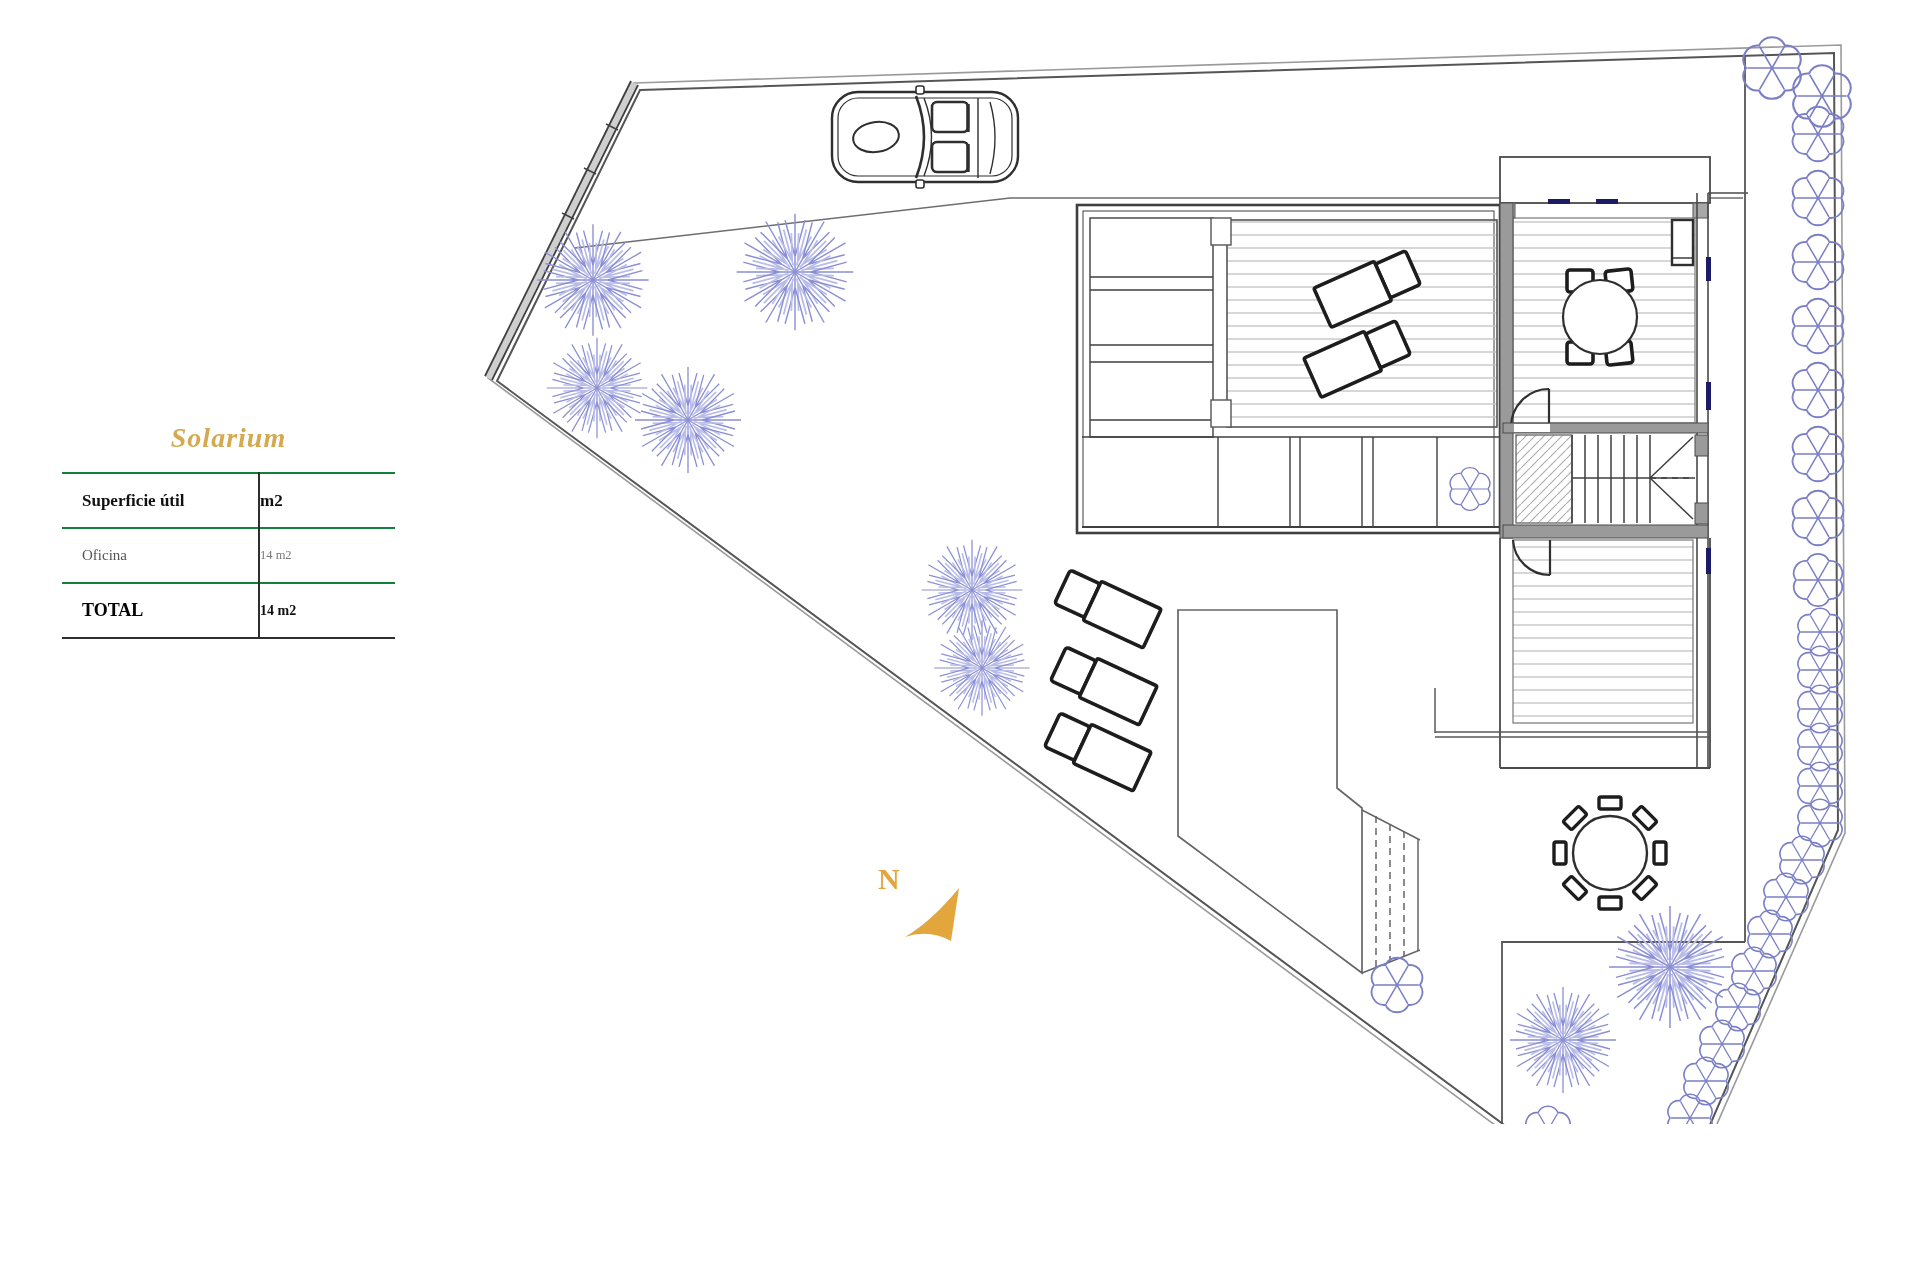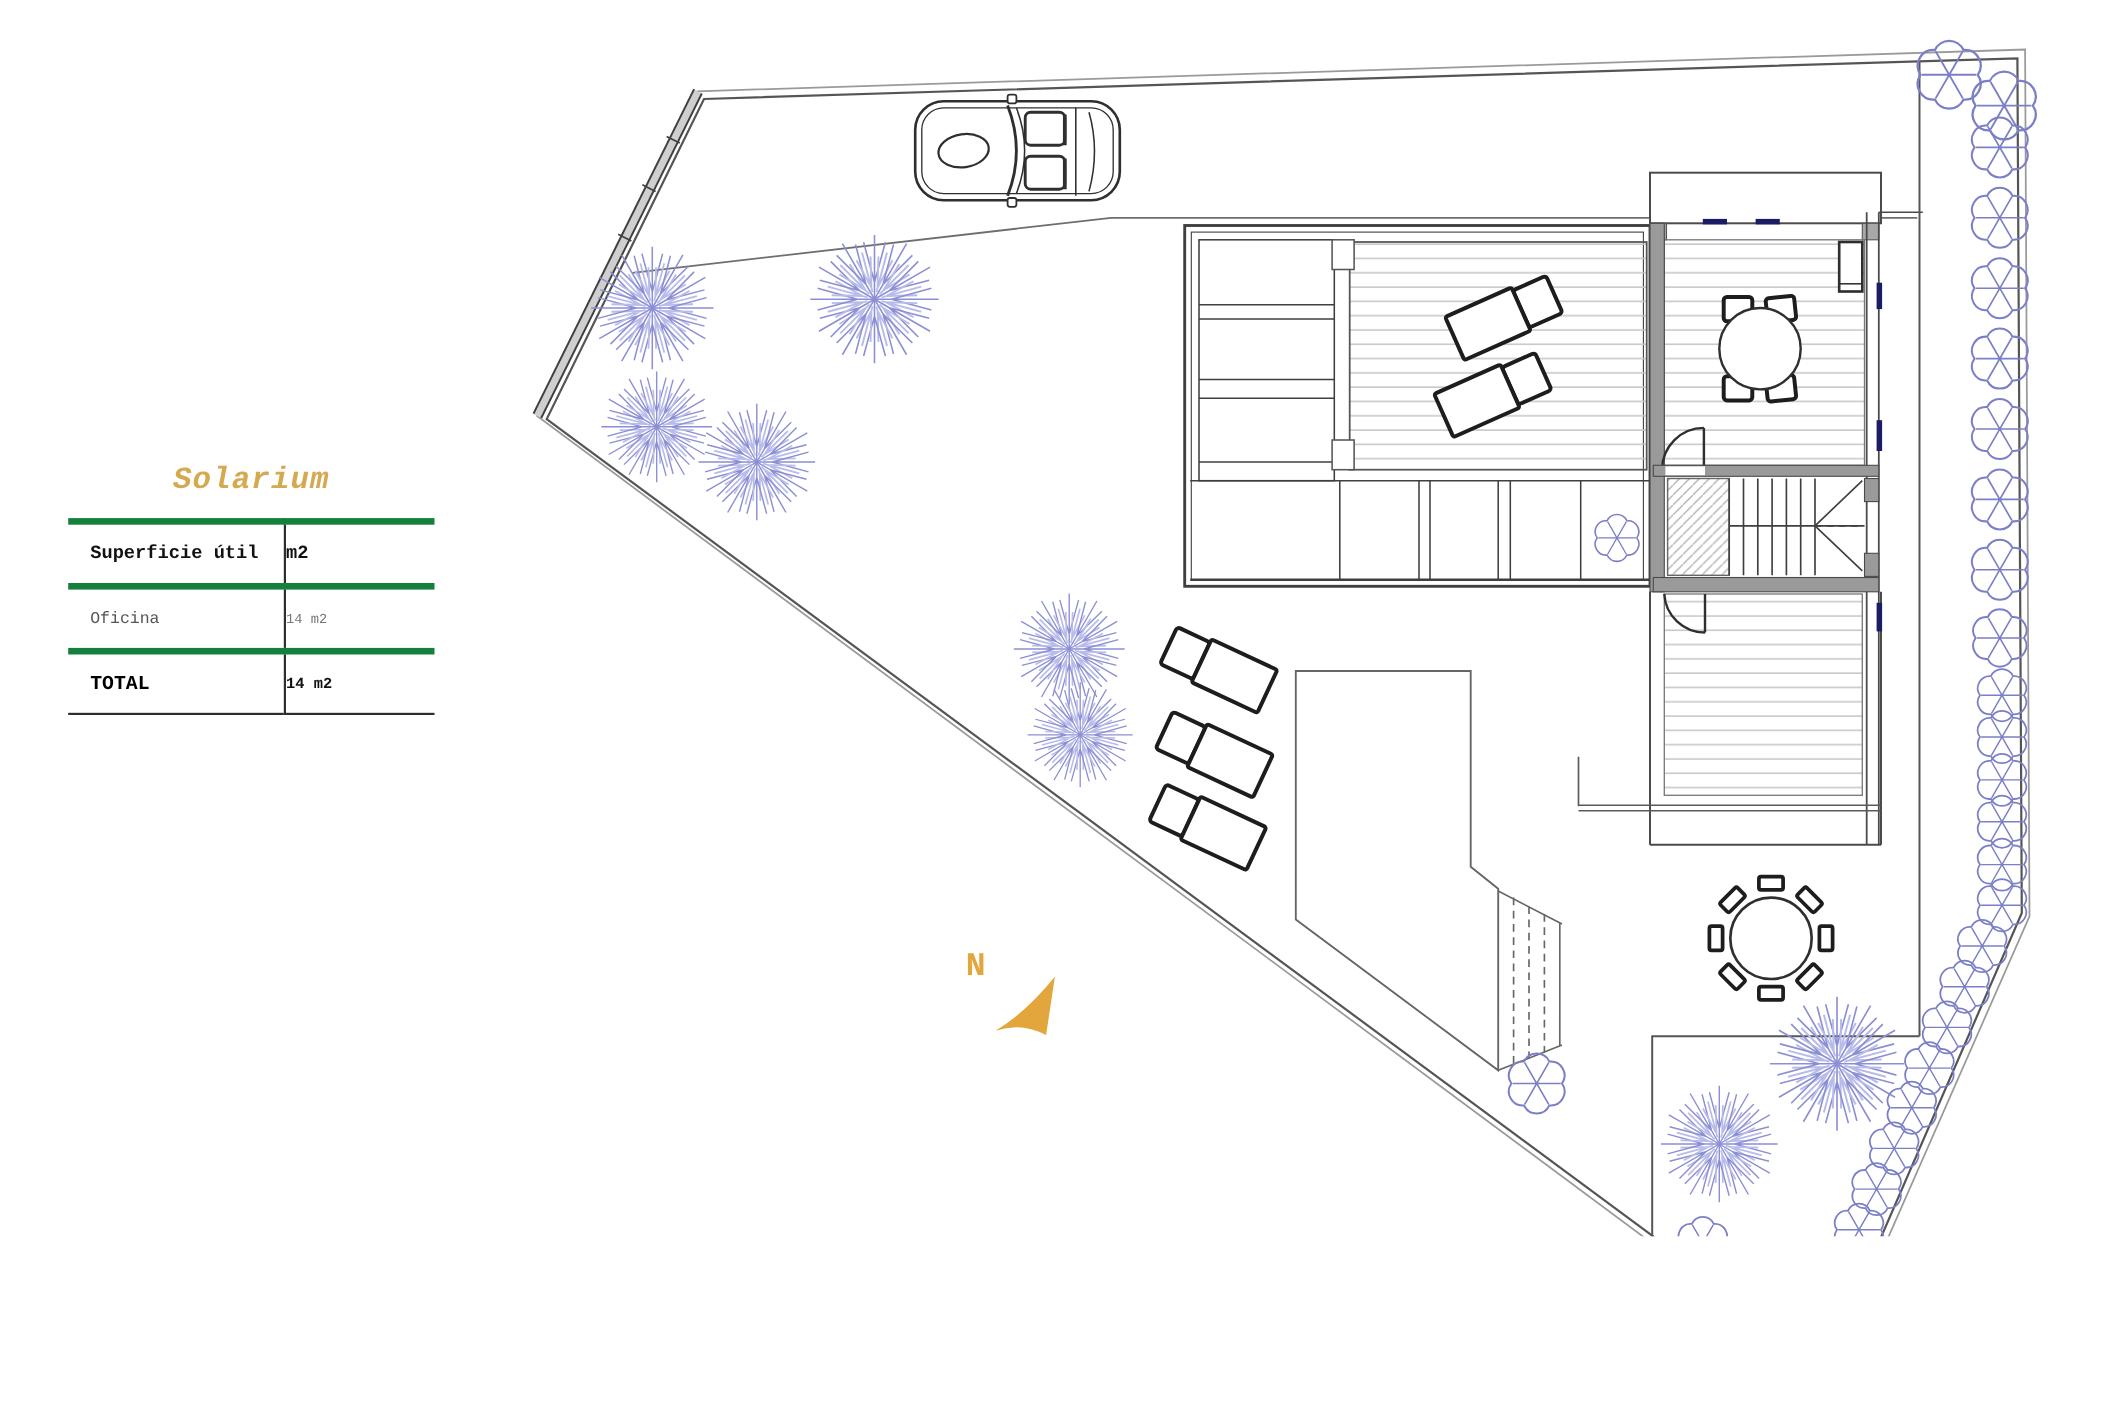--- a/index.html
+++ b/index.html
@@ -1,25 +1,25 @@
 <!DOCTYPE html>
 <html><head>
 <meta charset="utf-8">
 <style>
   html,body{margin:0;padding:0;background:#fff;}
   .page{position:relative;width:1920px;height:1124px;background:#fff;overflow:hidden;
-        font-family:Liberation Mono, monospace;}
+        font-family:Liberation Serif, serif;}
   .plan-svg{position:absolute;left:0;top:0;}
   
   .legend{position:absolute;left:62px;top:422px;width:333px;}
   .legend-title{width:100%;text-align:center;font-size:28px;font-weight:bold;font-style:italic;
                 letter-spacing:1px;margin-bottom:18px;}
   .legend-table{width:333px;border-collapse:collapse;table-layout:fixed;}
   .legend-table td{height:53px;vertical-align:middle;padding:0;}
-  .legend-table tr{border-top:6px solid #15803d;}
+  .legend-table tr{border-top:2px solid #15803d;}
   .legend-table tr.last{border-bottom:2px solid #2e2e2e;}
   .c1{width:176px;padding-left:20px !important;border-right:2px solid #2e2e2e;}
   .c2{text-align:left;}
   .hdr{font-weight:bold;font-size:17px;color:#111;}
   .rowlbl{font-size:15px;color:#555;}
   .rowval{font-size:12.5px;color:#777;}
   .totlbl{font-weight:bold;font-size:18px;color:#000;}
   .totval{font-weight:bold;font-size:14px;color:#111;}
   
   .compass{position:absolute;left:870px;top:862px;width:110px;height:90px;}

